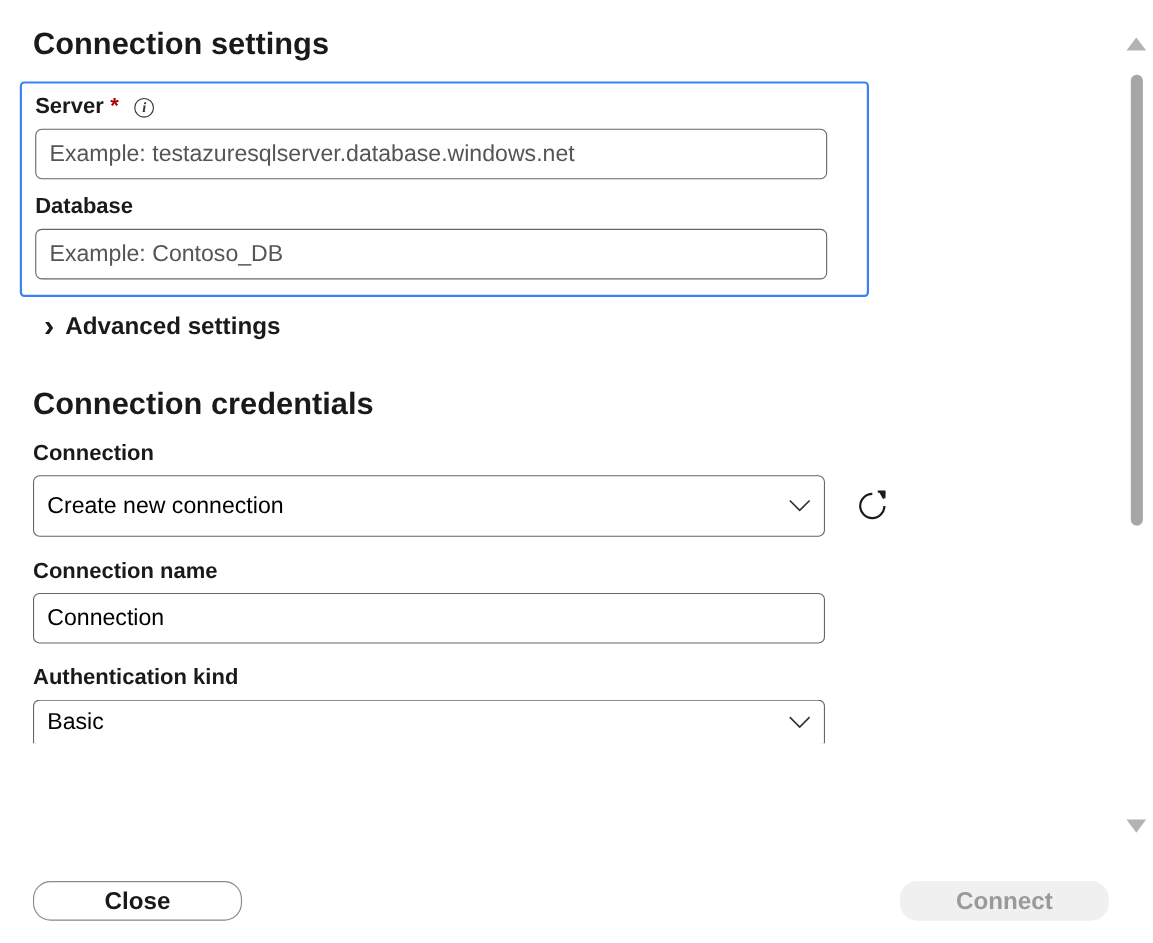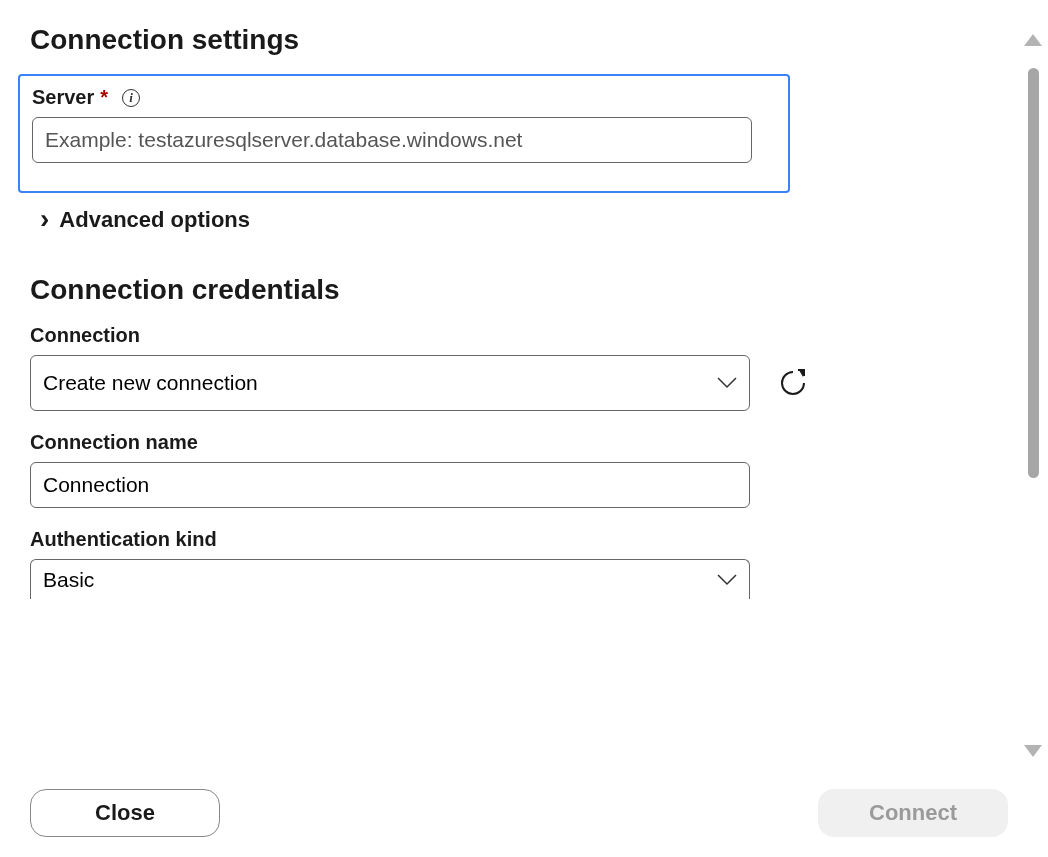--- a/index.html
+++ b/index.html
@@ -118,21 +118,21 @@
     .footer-bar {
       position: absolute;
       left: 30px;
       right: 40px;
       bottom: 20px;
       display: flex;
       justify-content: space-between;
       align-items: center;
     }
     .btn {
-      height: 48px;
+      height: 36px;
       min-width: 190px;
       border-radius: 16px;
       font-size: 22px;
       font-weight: 600;
       font-family: inherit;
       cursor: pointer;
       padding: 0 26px;
     }
     .btn-secondary {
       background: #fff;
@@ -182,25 +182,31 @@
   <div class="highlight-box">
     <div class="field-block">
       <div class="field-label">
         <span>Server</span>
         <span class="required-asterisk">*</span>
         <span class="info-icon">i</span>
       </div>
       <input type="text" class="text-input" placeholder="Example: testazuresqlserver.database.windows.net" style="">
     </div>
 
+    <div class="field-block" style="margin-bottom:0">
+      <div class="field-label">
+        <span>Database</span>
+      </div>
+      <input type="text" class="text-input" placeholder="Example: Contoso_DB" style="">
+    </div>
   </div>
 
   <div class="disclosure">
     <span class="chevron-right-icon"></span>
-    <span>Advanced options</span>
+    <span>Advanced settings</span>
   </div>
 
   <h2 class="section-title">Connection credentials</h2>
 
   <div class="field-block credentials">
     <div class="field-label">
       <span>Connection</span>
     </div>
     <div class="select-row">
       <div class="dropdown">

